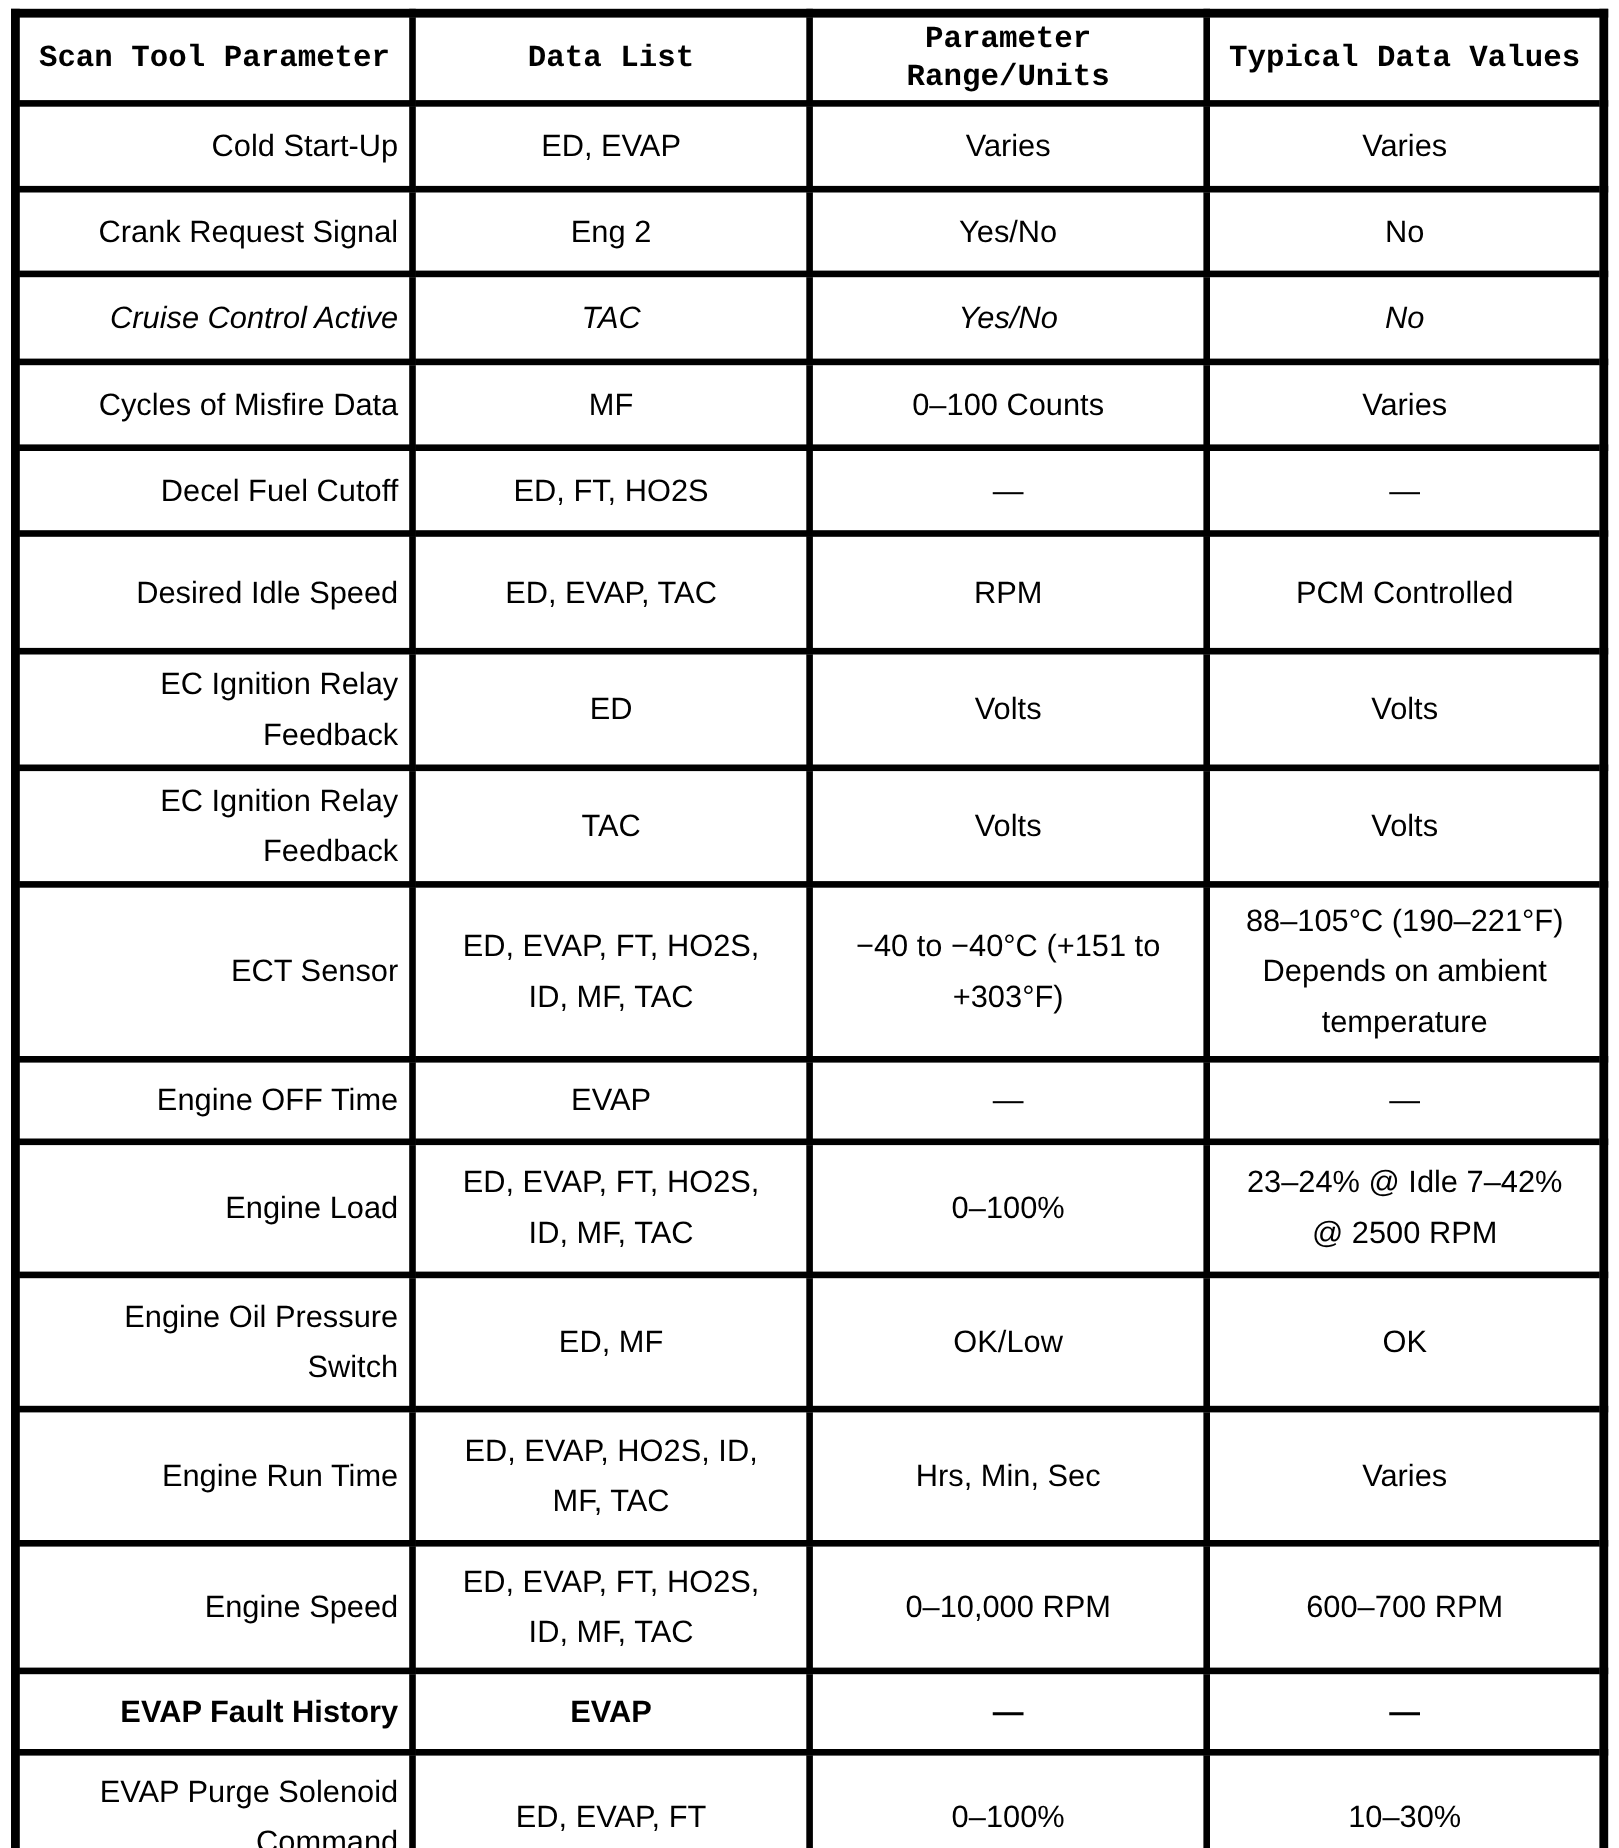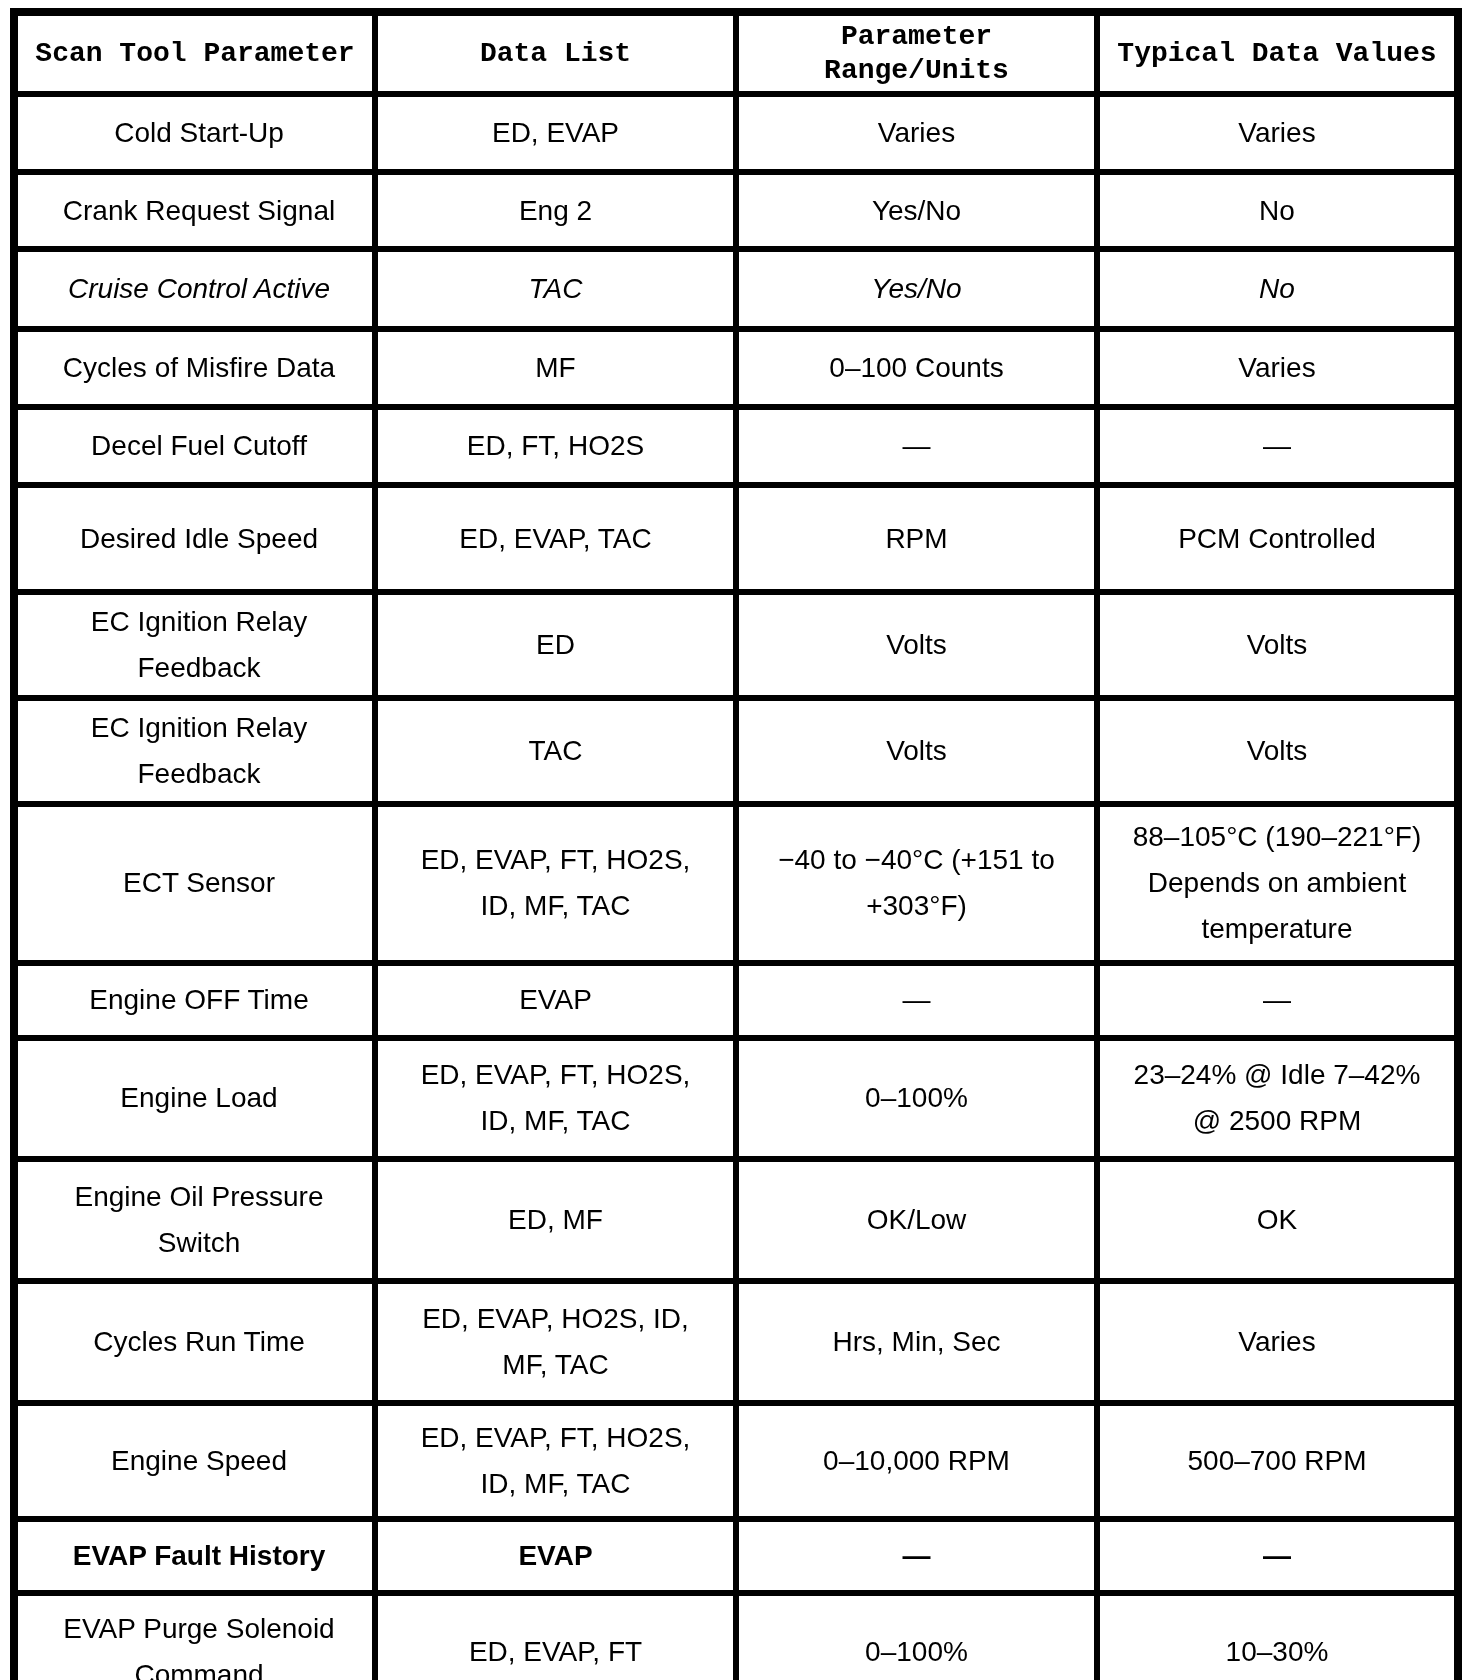--- a/index.html
+++ b/index.html
@@ -30,21 +30,21 @@
     overflow: hidden;
     box-sizing: border-box;
   }
   th {
     font-weight: bold;
     font-size: 28px;
     white-space: normal;
     line-height: 1.2;
   }
   td.param {
-    text-align: center;
+    text-align: right;
     padding-left: 18px;
   }
 </style>
 </head>
 <body>
 
 <div class="page">
   <table class="scan-table">
     <colgroup>
       <col>
@@ -136,32 +136,32 @@
 @ 2500 RPM</td>
       </tr>
       <tr style="height:122px;">
         <td class="param">Engine Oil Pressure
 Switch</td>
         <td>ED, MF</td>
         <td>OK/Low</td>
         <td>OK</td>
       </tr>
       <tr style="height:122px;">
-        <td class="param">Cycles Run Time</td>
+        <td class="param">Engine Run Time</td>
         <td>ED, EVAP, HO2S, ID,
 MF, TAC</td>
         <td>Hrs, Min, Sec</td>
         <td>Varies</td>
       </tr>
       <tr style="height:116px;">
         <td class="param">Engine Speed</td>
         <td>ED, EVAP, FT, HO2S,
 ID, MF, TAC</td>
         <td>0–10,000 RPM</td>
-        <td>500–700 RPM</td>
+        <td>600–700 RPM</td>
       </tr>
       <tr style="height:74px;font-weight:bold;">
         <td class="param">EVAP Fault History</td>
         <td>EVAP</td>
         <td>—</td>
         <td>—</td>
       </tr>
       <tr style="height:120px;">
         <td class="param">EVAP Purge Solenoid
 Command</td>

